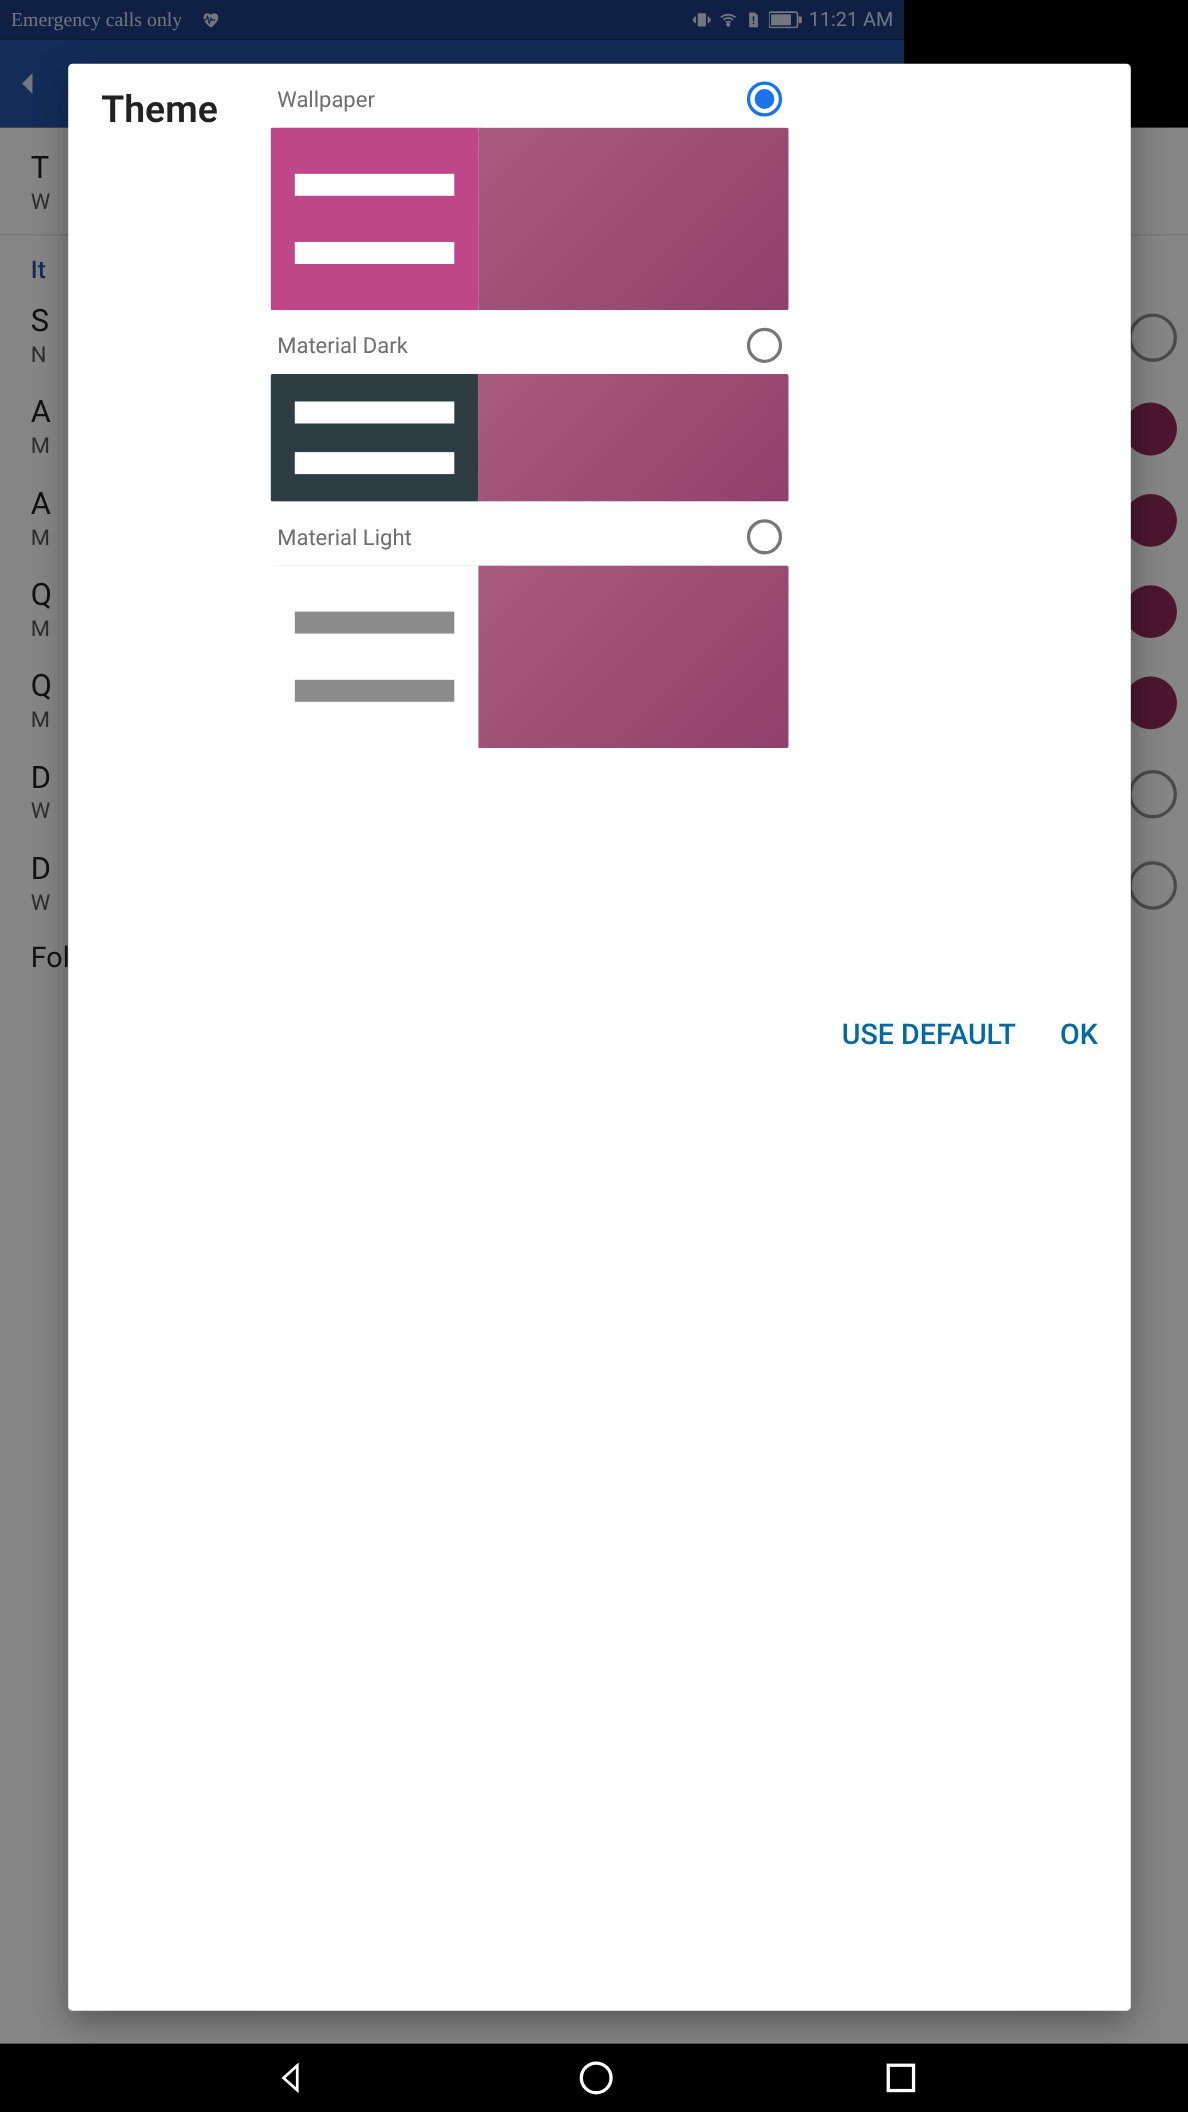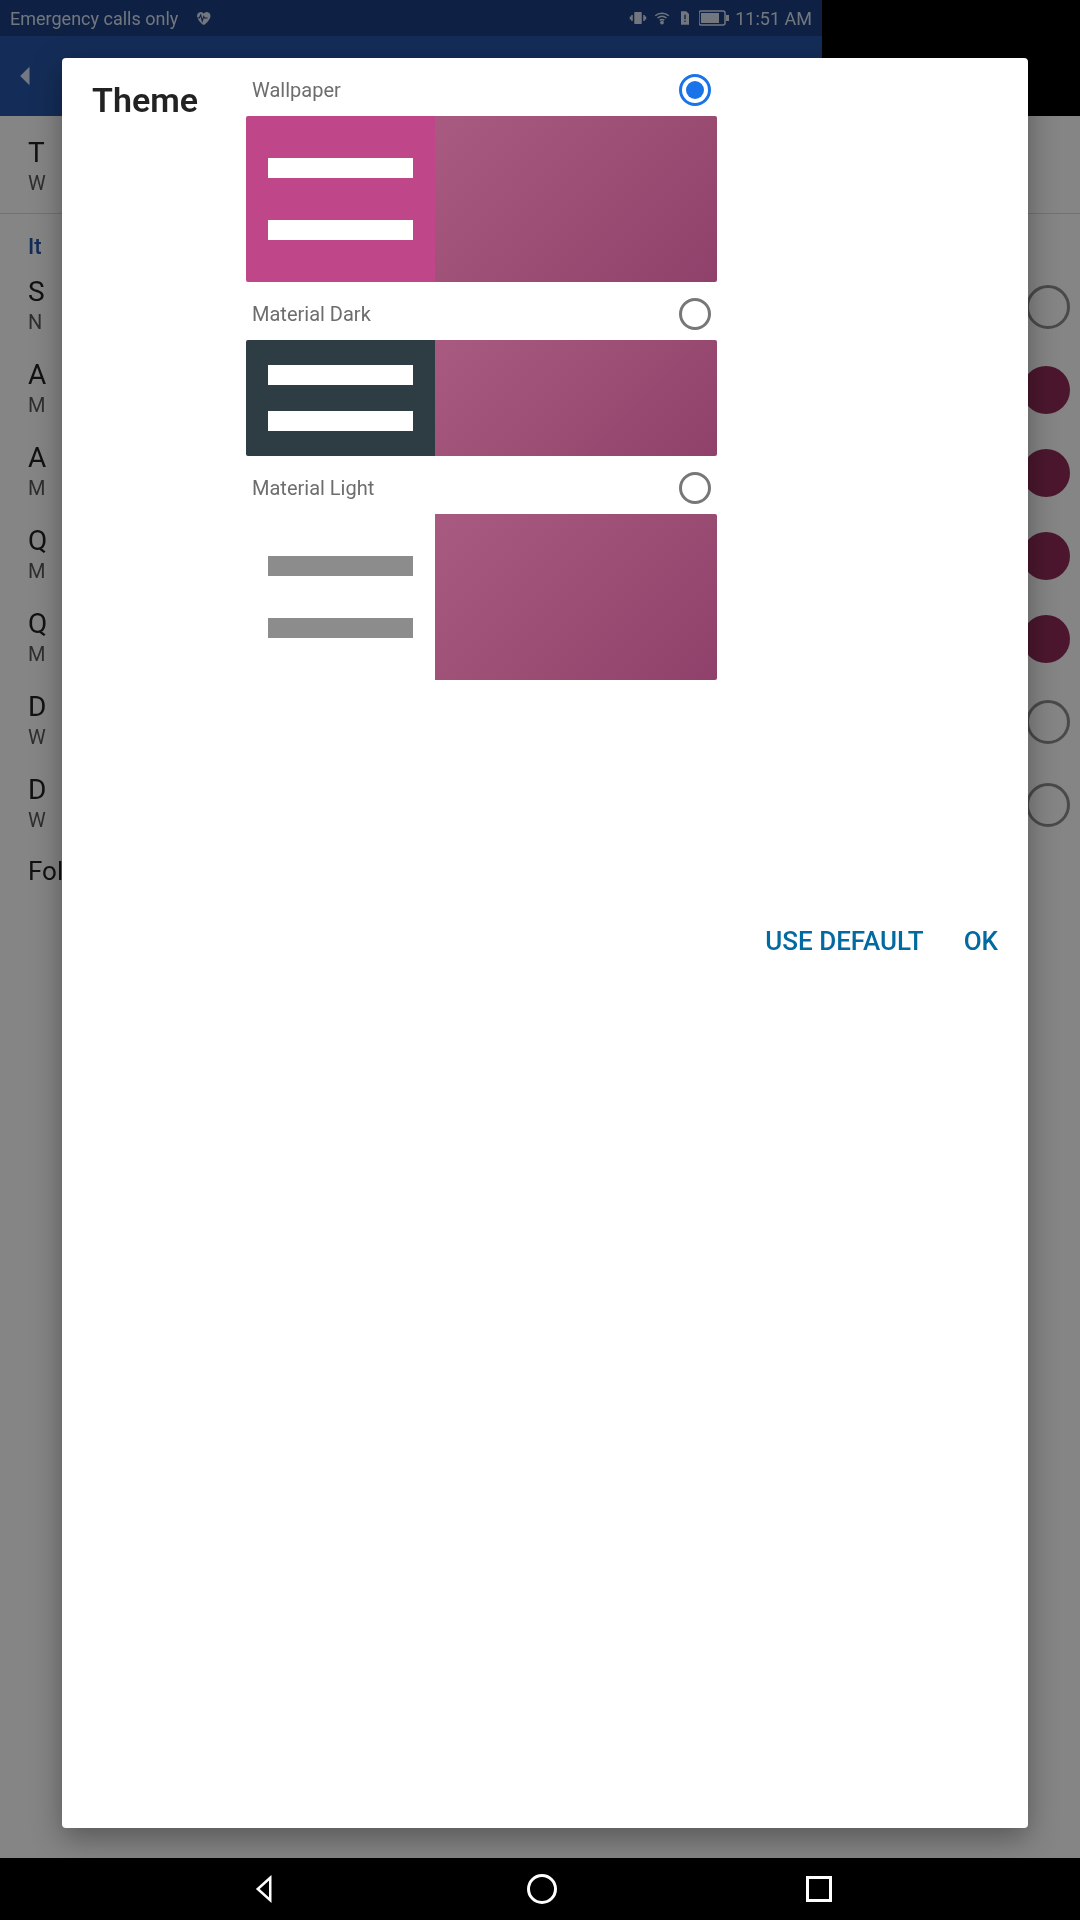--- a/index.html
+++ b/index.html
@@ -13,21 +13,21 @@
   
   .statusbar {
     height: 36px;
     background: #1a3b7a;
     color: #cfd8e6;
     display: flex;
     align-items: center;
     padding: 0 10px;
     font-size: 18px;
   }
-  .statusbar .left { flex: 1; display: flex; align-items: center; gap: 16px; }
+  .statusbar .left { flex: 1; display: flex; align-items: center; gap: 16px; font-family: Liberation Serif, serif; }
   .statusbar .right { display: flex; align-items: center; gap: 6px; font-size: 18px; }
   .heart-icon { width: 18px; height: 18px; }
   
   .appbar {
     height: 80px;
     background: #2653a0;
     display: flex;
     align-items: center;
     padding-left: 12px;
   }
@@ -175,21 +175,21 @@
     <svg width="16" height="18" viewBox="0 0 24 24" fill="#cfd8e6">
         <path d="M6 2h8l4 4v16H6z"></path>
         <rect x="11" y="7" width="2" height="7" fill="#1a3b7a"></rect>
         <rect x="11" y="16" width="2" height="2" fill="#1a3b7a"></rect>
       </svg>
     <svg width="30" height="16" viewBox="0 0 30 16">
         <rect x="0" y="1" width="26" height="14" rx="2" fill="none" stroke="#cfd8e6" stroke-width="1.5"></rect>
         <rect x="2" y="3" width="18" height="10" fill="#cfd8e6"></rect>
         <rect x="27" y="5" width="3" height="6" fill="#cfd8e6"></rect>
       </svg>
-    <span>11:51 AM</span>
+    <span>11:21 AM</span>
   </div>
 </div>
 
 <div class="appbar">
   <svg class="back-chevron" viewBox="0 0 24 24" fill="#e4ebf7">
       <path d="M15 4l-8 8 8 8z"></path>
     </svg>
 </div>
 
 <div class="bg-settings">

